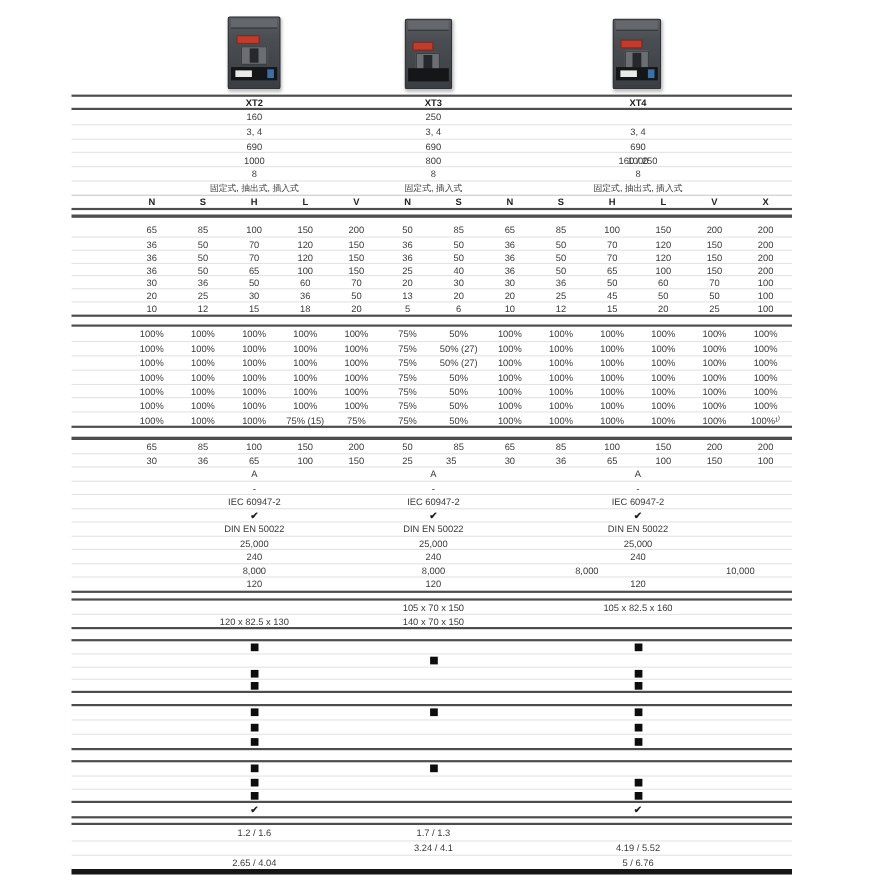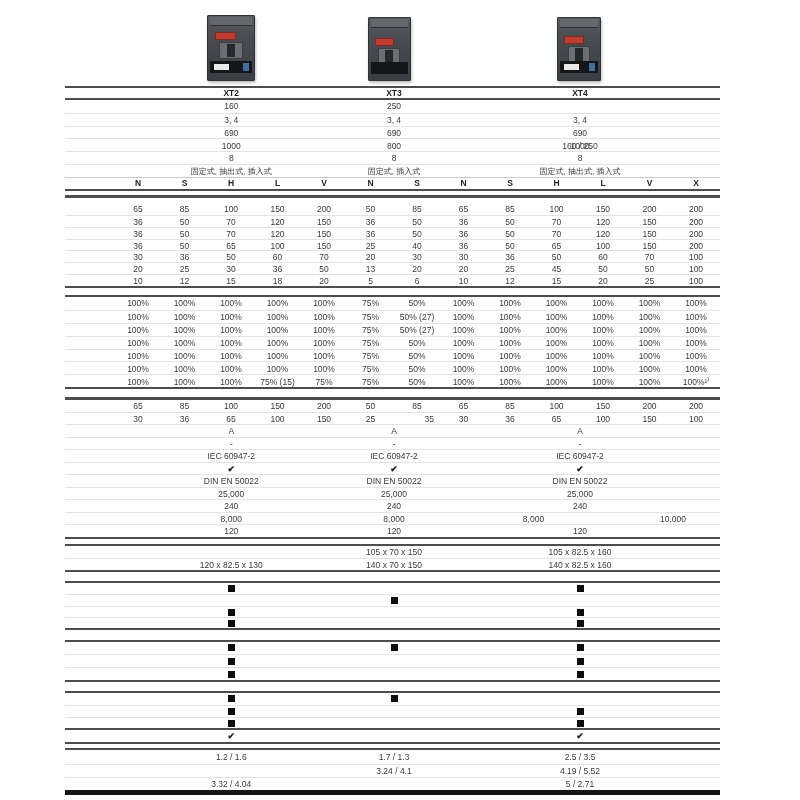--- a/index.html
+++ b/index.html
@@ -354,21 +354,21 @@
         <div class="cell" style="left: 561.25px; width: 46.5px;">200</div>
         <div class="cell" style="left: 607.75px; width: 46.5px;">200</div>
       </div>
       <div class="trow" style="top: 411.8px; height: 12.2px; border-top: 1px solid rgb(227, 227, 227);">
         <div class="cell" style="left: 49.75px; width: 46.5px;">30</div>
         <div class="cell" style="left: 96.25px; width: 46.5px;">36</div>
         <div class="cell" style="left: 142.75px; width: 46.5px;">65</div>
         <div class="cell" style="left: 189.25px; width: 46.5px;">100</div>
         <div class="cell" style="left: 235.75px; width: 46.5px;">150</div>
         <div class="cell" style="left: 282.25px; width: 46.5px;">25</div>
-        <div class="cell" style="left: 341px; width: 46.5px;">35</div>
+        <div class="cell" style="left: 322px; width: 46.5px;">35</div>
         <div class="cell" style="left: 375.25px; width: 46.5px;">30</div>
         <div class="cell" style="left: 421.75px; width: 46.5px;">36</div>
         <div class="cell" style="left: 468.25px; width: 46.5px;">65</div>
         <div class="cell" style="left: 514.75px; width: 46.5px;">100</div>
         <div class="cell" style="left: 561.25px; width: 46.5px;">150</div>
         <div class="cell" style="left: 607.75px; width: 46.5px;">100</div>
       </div>
       <div class="trow" style="top: 424px; height: 12.5px; border-top: 1px solid rgb(227, 227, 227);">
         <div class="cell" style="left: 50px; width: 232.5px;">A</div>
         <div class="cell" style="left: 282.5px; width: 93px;">A</div>
@@ -417,21 +417,20 @@
       </div>
       <div class="rule" style="top: 536.5px; height: 2.2px;"></div>
       <div class="rule" style="top: 543.7px; height: 2.2px;"></div>
       <div class="trow" style="top: 545.9px; height: 12.2px;">
         <div class="cell" style="left: 282.5px; width: 93px;">105 x 70 x 150</div>
         <div class="cell" style="left: 375.5px; width: 279px;">105 x 82.5 x 160</div>
       </div>
       <div class="trow" style="top: 558.1px; height: 12.2px; border-top: 1px solid rgb(227, 227, 227);">
         <div class="cell" style="left: 50px; width: 232.5px;">120 x 82.5 x 130</div>
         <div class="cell" style="left: 282.5px; width: 93px;">140 x 70 x 150</div>
-        <div class="cell" style="left: 375.5px; width: 279px;">140 x 82.5 x 160</div>
       </div>
       <div class="rule" style="top: 570.3px; height: 2.2px;"></div>
       <div class="rule" style="top: 580.5px; height: 2.2px;"></div>
       <div class="trow" style="top: 582.7px; height: 11.4px;">
         <div class="sq" style="left: 162.75px;"></div>
         <div class="sq" style="left: 511.5px;"></div>
       </div>
       <div class="trow" style="top: 594.1px; height: 11.4px; border-top: 1px solid rgb(227, 227, 227);">
         <div class="sq" style="left: 325.5px;"></div>
       </div>
@@ -475,25 +474,24 @@
       <div class="rule" style="top: 728.3px; height: 1.8px;"></div>
       <div class="trow" style="top: 730.1px; height: 12px;">
         <div class="cell check" style="left: 50px; width: 232.5px;">✔</div>
         <div class="cell check" style="left: 375.5px; width: 279px;">✔</div>
       </div>
       <div class="rule" style="top: 742.1px; height: 2.2px;"></div>
       <div class="rule" style="top: 748.3px; height: 2.2px;"></div>
       <div class="trow" style="top: 750.5px; height: 13px;">
         <div class="cell" style="left: 50px; width: 232.5px;">1.2 / 1.6</div>
         <div class="cell" style="left: 282.5px; width: 93px;">1.7 / 1.3</div>
-        <div class="cell" style="left: 375.5px; width: 279px;">2.5 / 3.5</div>
       </div>
       <div class="trow" style="top: 763.5px; height: 13px; border-top: 1px solid rgb(227, 227, 227);">
         <div class="cell" style="left: 282.5px; width: 93px;">3.24 / 4.1</div>
         <div class="cell" style="left: 375.5px; width: 279px;">4.19 / 5.52</div>
       </div>
       <div class="trow" style="top: 776.5px; height: 13px; border-top: 1px solid rgb(227, 227, 227);">
-        <div class="cell" style="left: 50px; width: 232.5px;">3.32 / 4.04</div>
-        <div class="cell" style="left: 375.5px; width: 279px;">5 / 2.71</div>
+        <div class="cell" style="left: 50px; width: 232.5px;">2.65 / 4.04</div>
+        <div class="cell" style="left: 375.5px; width: 279px;">5 / 6.76</div>
       </div>
       <div class="rule" style="top: 789.5px; height: 5px; background: rgb(22, 22, 22);"></div>
     </div>
 </div>
 
 </body></html>

